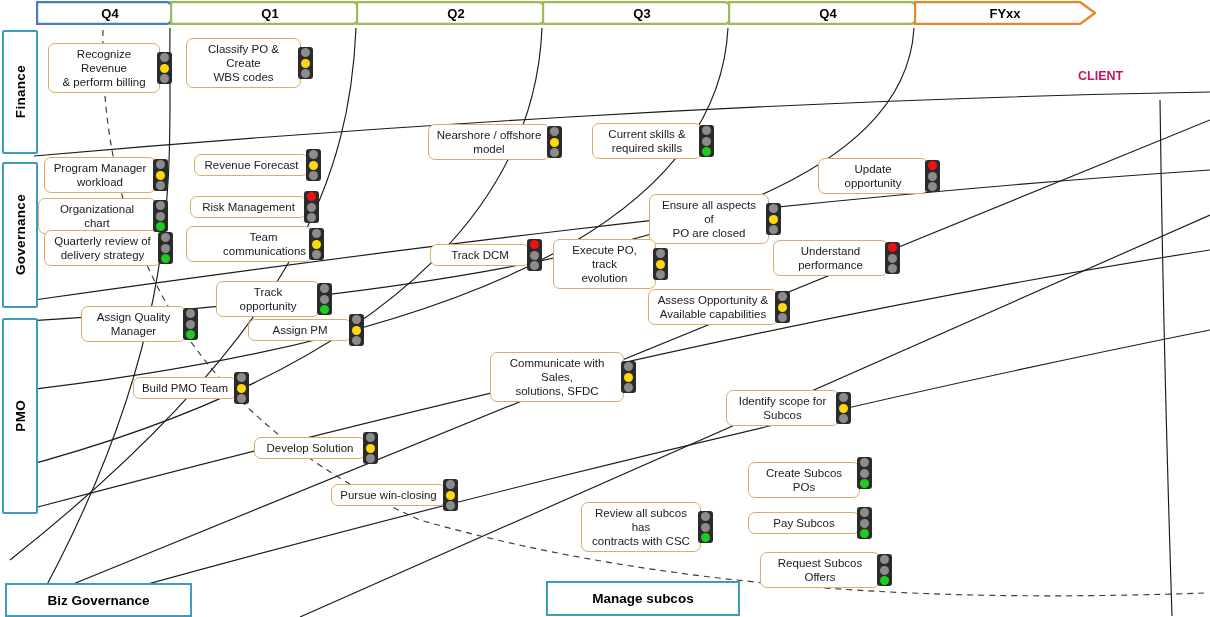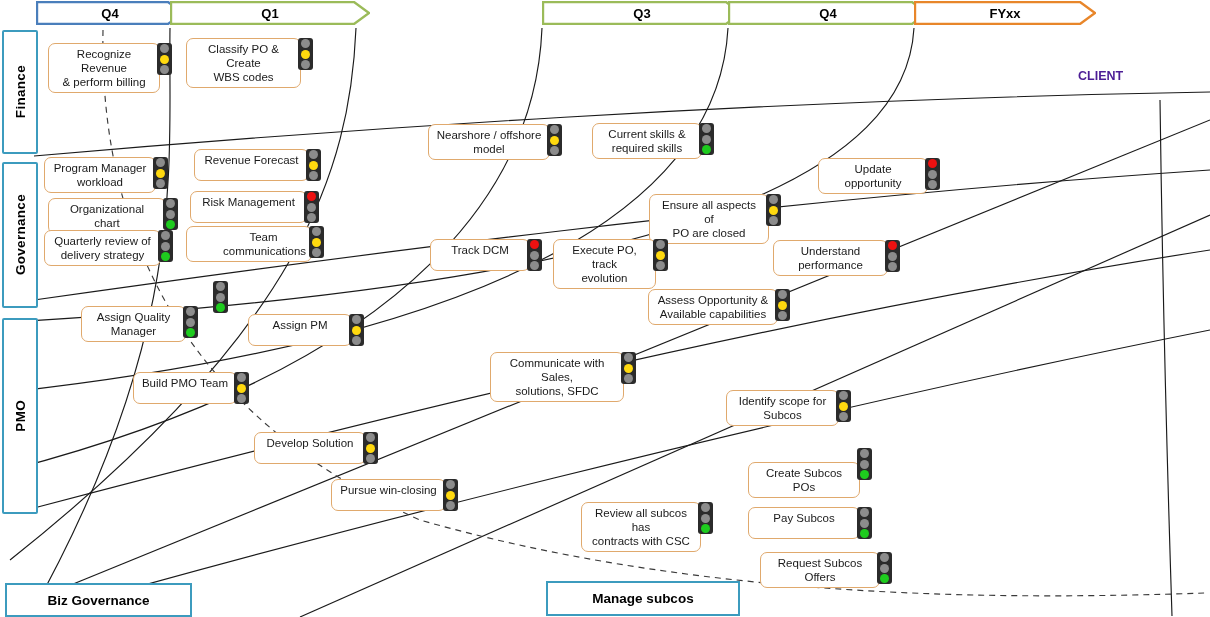--- a/index.html
+++ b/index.html
@@ -17,34 +17,34 @@
   .lane-label{position:absolute;border:2.5px solid #3C9BBE;background:#ffffff;border-radius:2px;
               display:flex;align-items:center;justify-content:center;}
   .lane-label span{writing-mode:vertical-rl;transform:rotate(180deg);font-weight:bold;font-size:13.5px;
                    color:#000;letter-spacing:.3px;}
 
   
   .bottom-box{position:absolute;border:2.5px solid #3C9BBE;background:#fff;display:flex;
               align-items:center;justify-content:center;font-weight:bold;font-size:13.5px;color:#000;}
 
   
-  .task{position:absolute;display:flex;}
+  .task{position:absolute;display:flex;align-items:center;}
   .task .card{border:1.1px solid #E0A96D;border-radius:7px;background:#ffffff;
               padding:3px 7px;font-size:11.5px;color:#1a1a1a;line-height:1.22;text-align:center;
               white-space:pre-line;box-sizing:border-box;}
   .task .tl{width:15px;height:32px;background:#2b2b2b;border-radius:3px;
             display:flex;flex-direction:column;align-items:center;justify-content:space-evenly;
             margin-left:-3px;flex:0 0 auto;position:relative;z-index:5;}
   .task .tl i{width:9px;height:9px;border-radius:50%;background:#8c8c8c;display:block;}
   .task .tl i.red{background:#ee1111;}
   .task .tl i.amber{background:#ffd90f;}
   .task .tl i.green{background:#1ecc1e;}
 
   
-  #client-note{position:absolute;color:#4c1d95;font-weight:bold;font-size:12.5px;}
+  #client-note{position:absolute;color:#be185d;font-weight:bold;font-size:12.5px;}
 
   svg#grid{position:absolute;left:0;top:0;pointer-events:none;}
 </style>
 </head>
 <body>
 
 <div id="stage">
 
   <svg id="grid" width="1210" height="617" viewBox="0 0 1210 617">
     <g fill="none" stroke="#1a1a1a" stroke-width="1.15">
@@ -78,20 +78,26 @@
           <polygon points="1,1 132,1 147,12 132,23 1,23" fill="#ffffff" stroke="#4A7EBB" stroke-width="2.4"></polygon>
         </svg>
         <span class="chev-label">Q4</span>
       </div>
       <div class="chev" style="left: 170px; width: 200px;">
         <svg width="200" height="24">
           <polygon points="1,1 184,1 199,12 184,23 1,23" fill="#ffffff" stroke="#9BBB59" stroke-width="2.4"></polygon>
         </svg>
         <span class="chev-label">Q1</span>
       </div>
+      <div class="chev" style="left: 356px; width: 200px;">
+        <svg width="200" height="24">
+          <polygon points="1,1 184,1 199,12 184,23 1,23" fill="#ffffff" stroke="#9BBB59" stroke-width="2.4"></polygon>
+        </svg>
+        <span class="chev-label">Q2</span>
+      </div>
       <div class="chev" style="left: 542px; width: 200px;">
         <svg width="200" height="24">
           <polygon points="1,1 184,1 199,12 184,23 1,23" fill="#ffffff" stroke="#9BBB59" stroke-width="2.4"></polygon>
         </svg>
         <span class="chev-label">Q3</span>
       </div>
       <div class="chev" style="left: 728px; width: 200px;">
         <svg width="200" height="24">
           <polygon points="1,1 184,1 199,12 184,23 1,23" fill="#ffffff" stroke="#9BBB59" stroke-width="2.4"></polygon>
         </svg>
@@ -181,21 +187,21 @@
       </div>
       <div class="task" style="left: 649px; top: 194px;">
         <div class="card" style="width: 120px;">Ensure all aspects of
 PO are closed</div>
         <div class="tl">
           <i></i>
           <i class="amber"></i>
           <i></i>
         </div>
       </div>
-      <div class="task" style="left: 48px; top: 198px;">
+      <div class="task" style="left: 38px; top: 198px;">
         <div class="card" style="width: 118px;">Organizational chart</div>
         <div class="tl">
           <i></i>
           <i></i>
           <i class="green"></i>
         </div>
       </div>
       <div class="task" style="left: 190px; top: 191px;">
         <div class="card" style="width: 117px;">Risk Management</div>
         <div class="tl">
@@ -241,20 +247,21 @@
       <div class="task" style="left: 44px; top: 230px;">
         <div class="card" style="width: 117px;">Quarterly review of
 delivery strategy</div>
         <div class="tl">
           <i></i>
           <i></i>
           <i class="green"></i>
         </div>
       </div>
       <div class="task" style="left: 216px; top: 281px;">
+        <div class="card" style="width: 104px;">Track opportunity</div>
         <div class="tl">
           <i></i>
           <i></i>
           <i class="green"></i>
         </div>
       </div>
       <div class="task" style="left: 648px; top: 289px;">
         <div class="card" style="width: 130px;">Assess Opportunity &amp;
 Available capabilities</div>
         <div class="tl">

